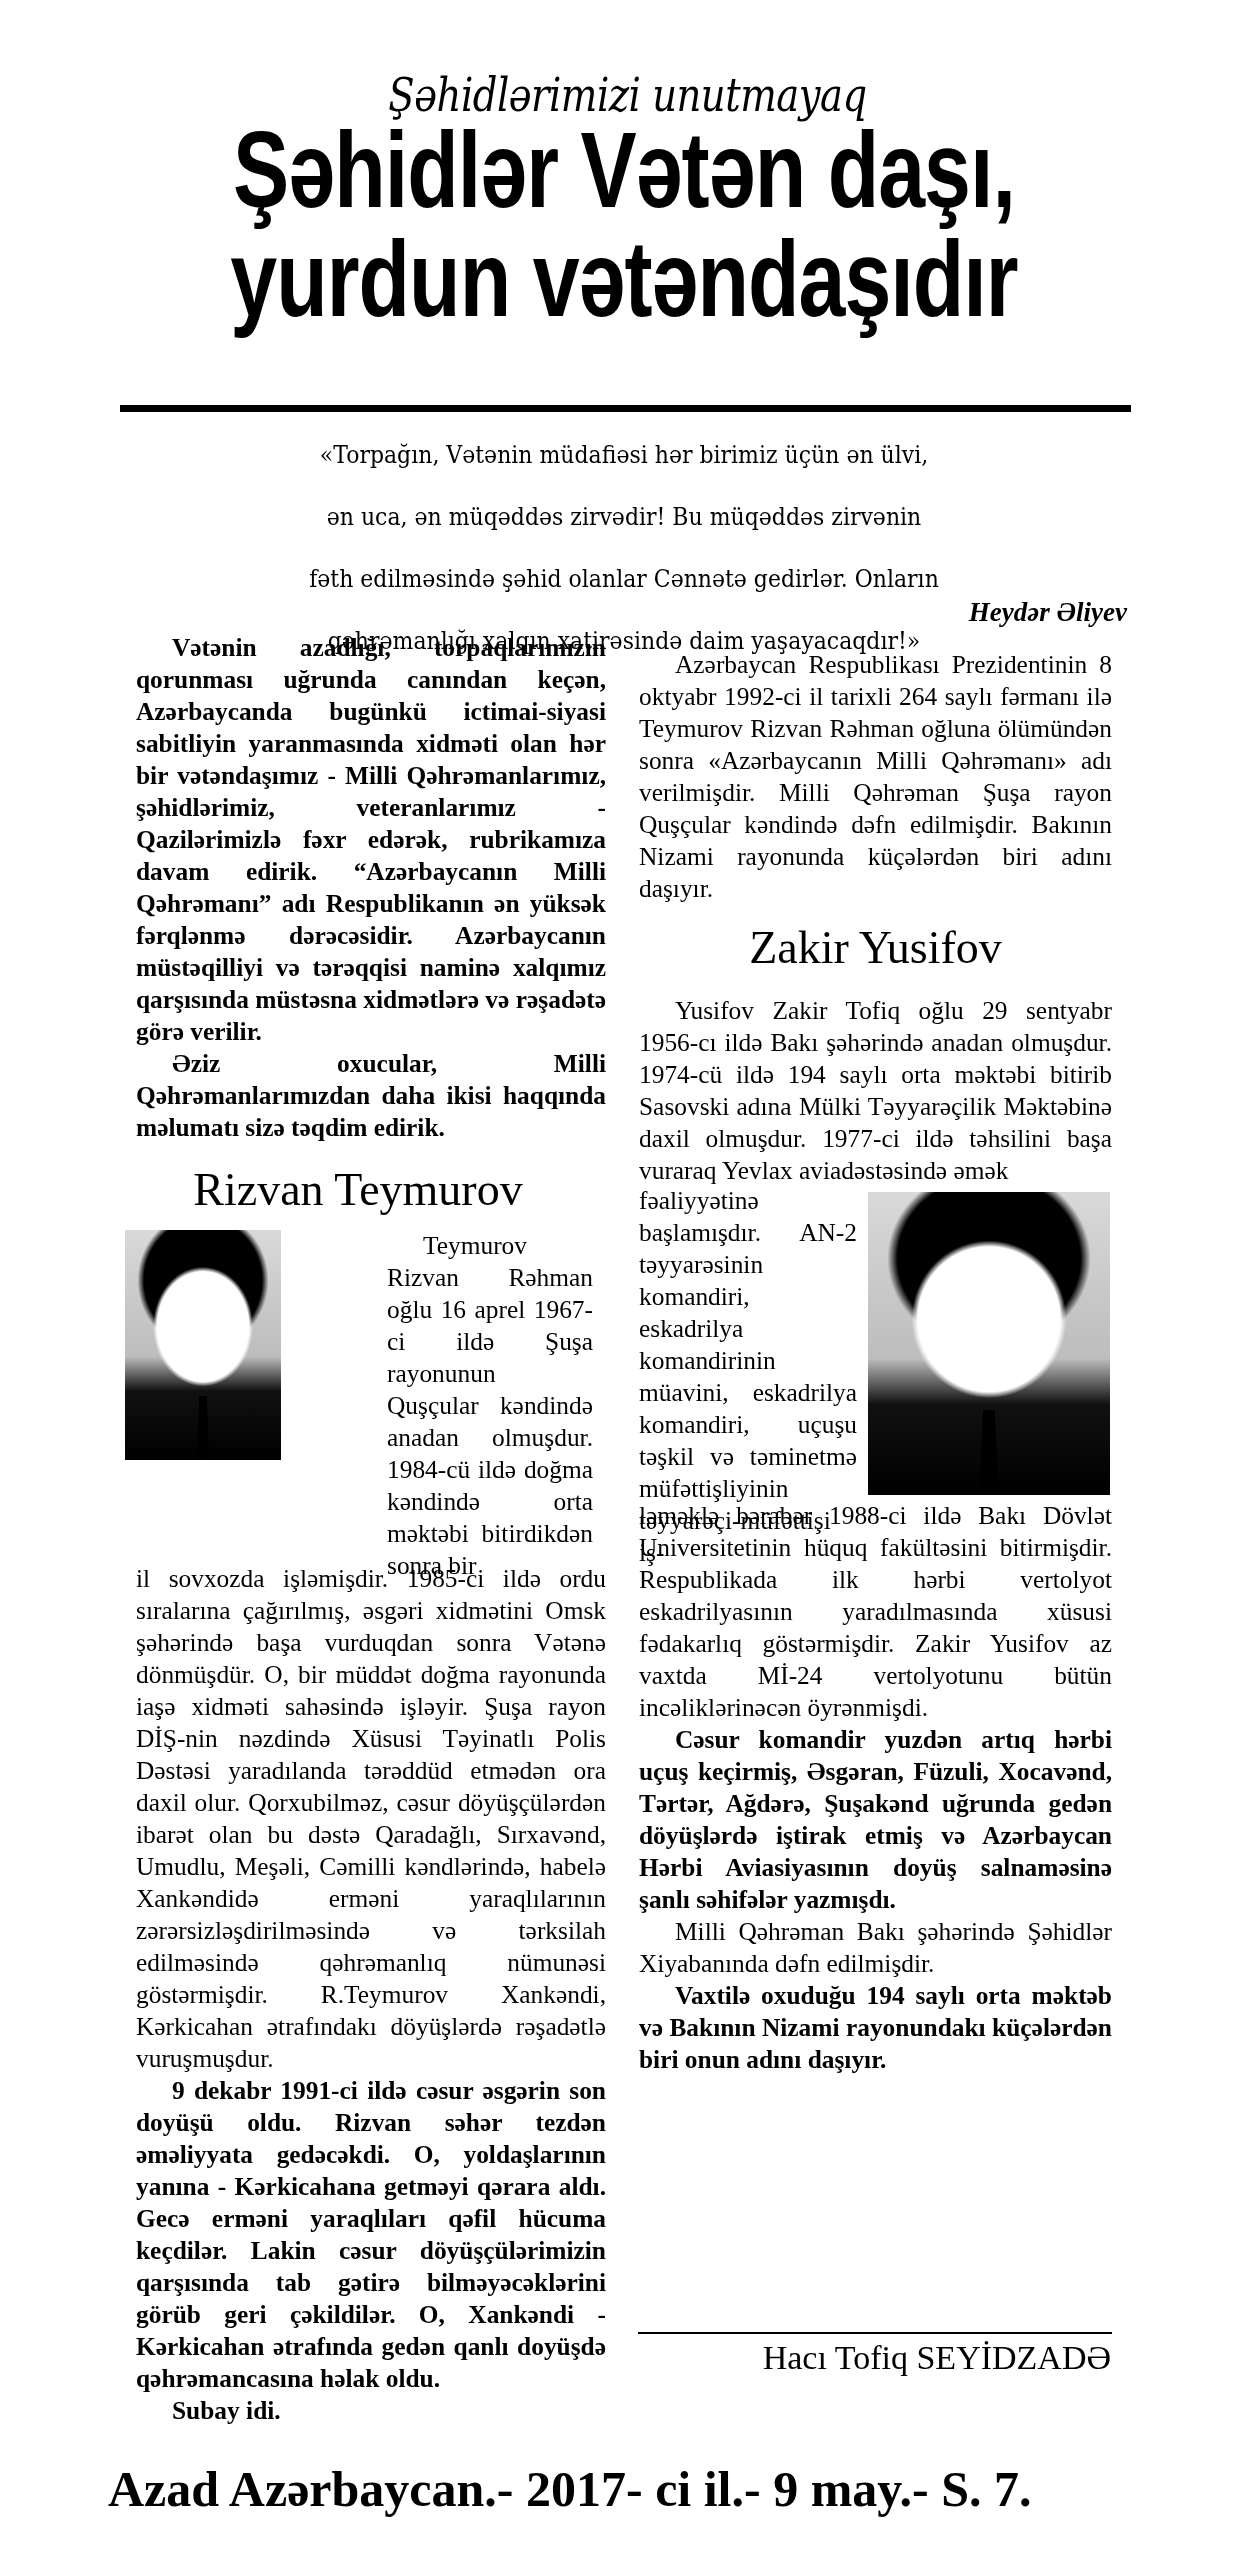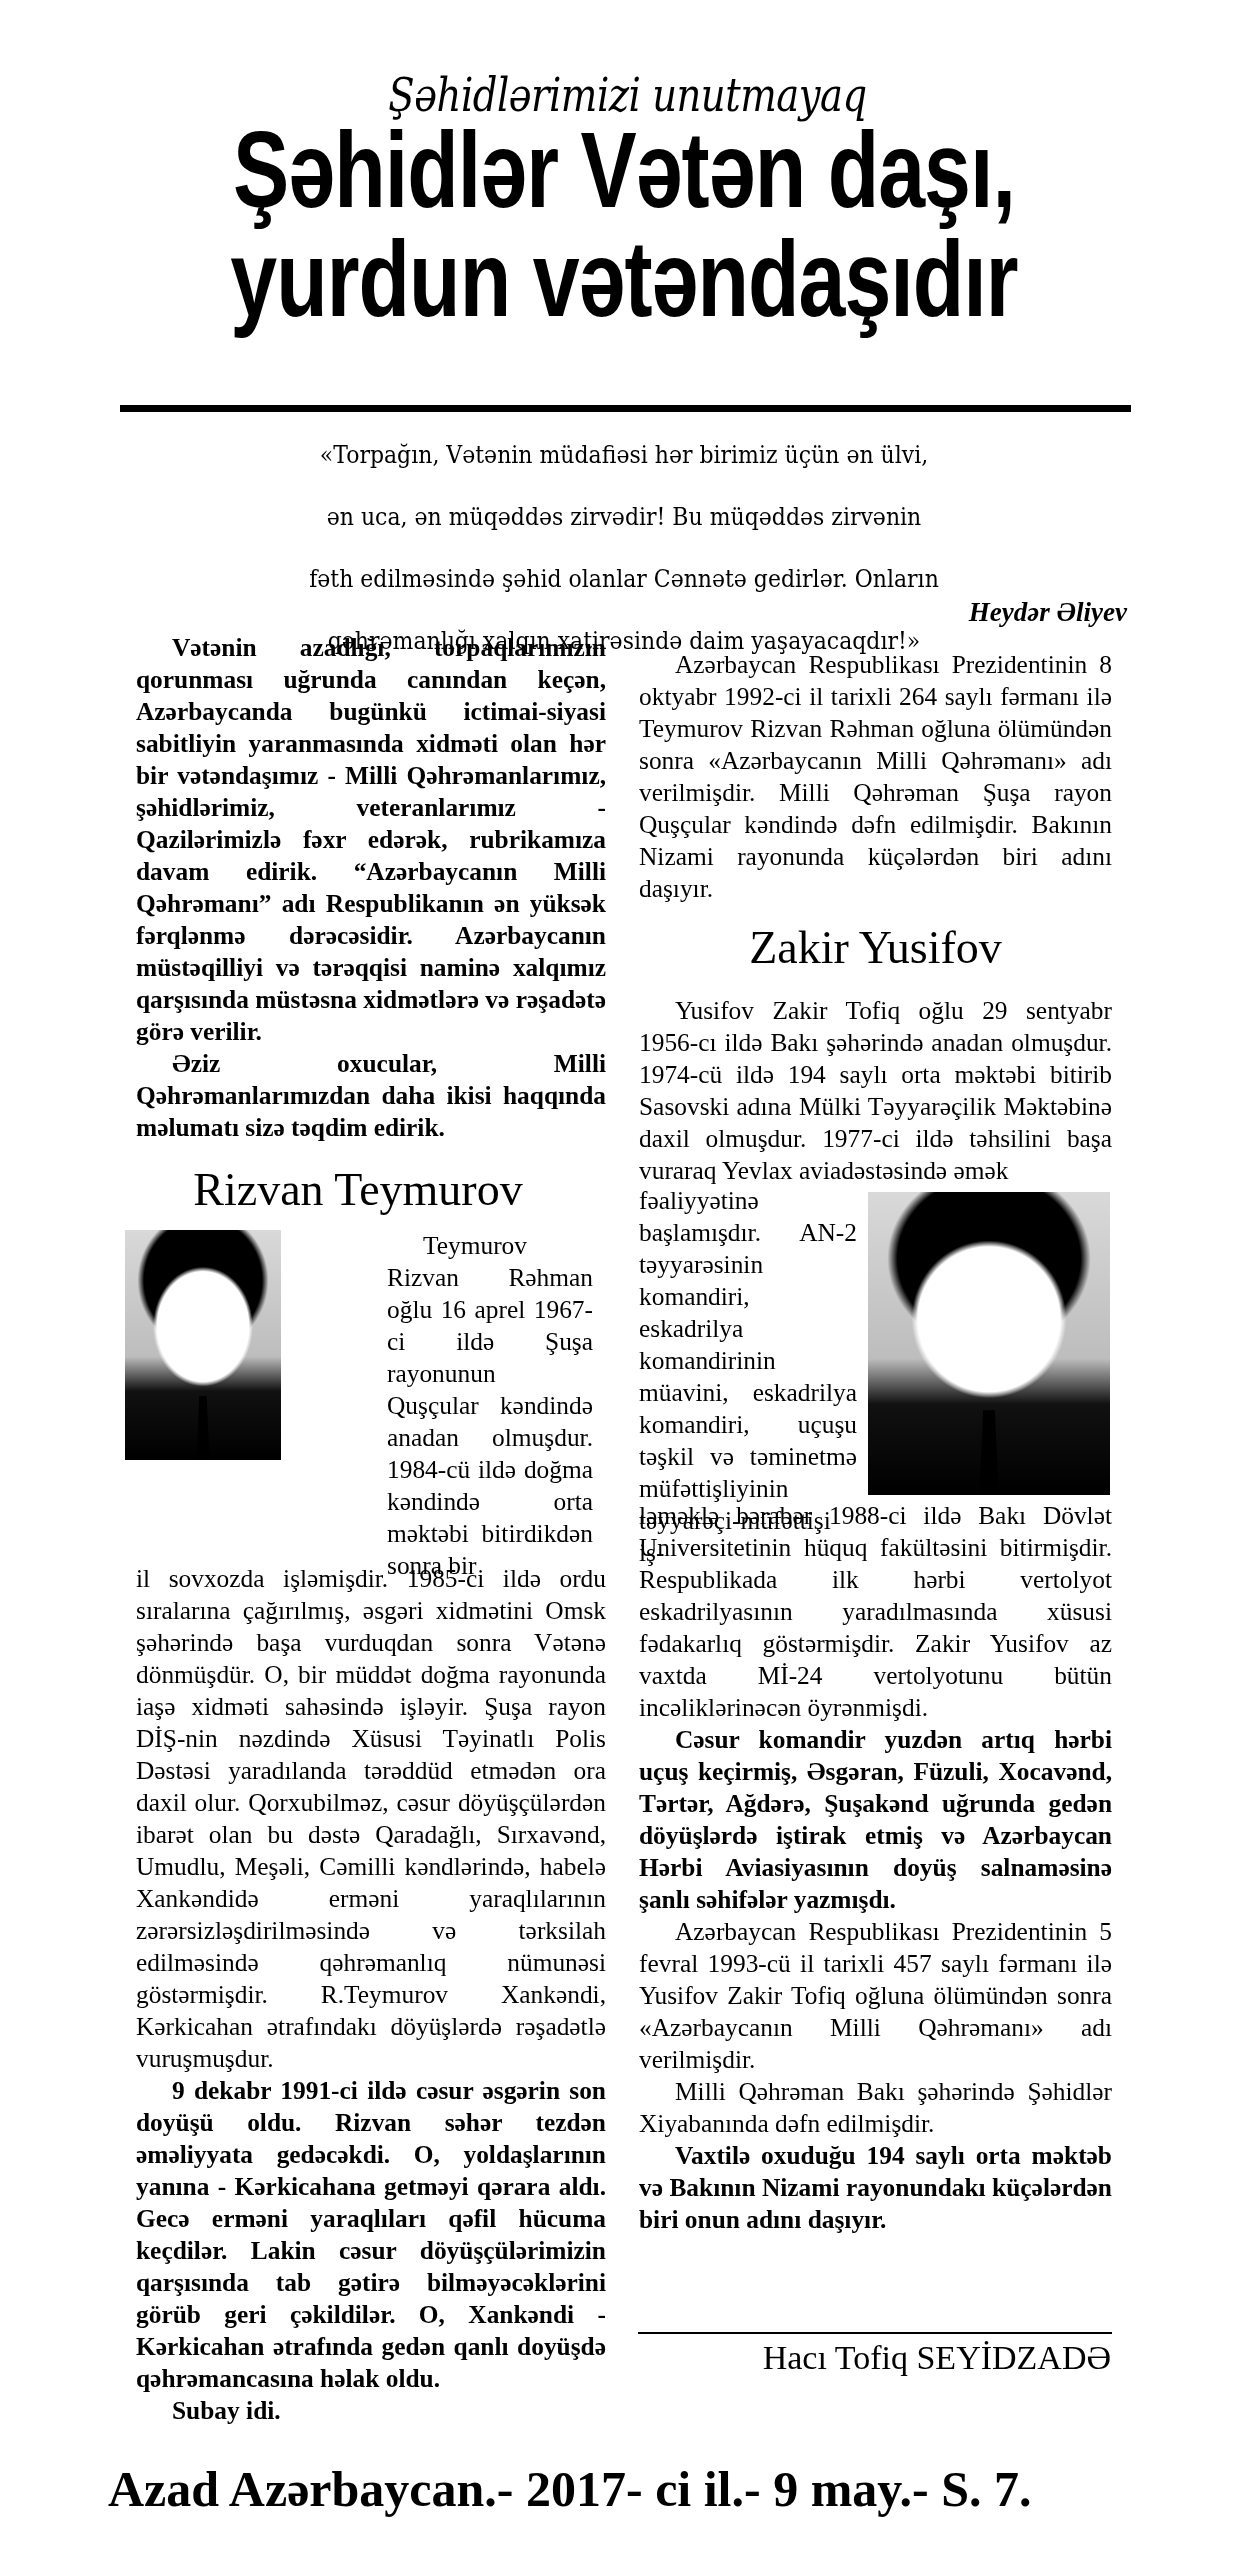--- a/index.html
+++ b/index.html
@@ -115,21 +115,20 @@
 
 <div class="abs col" style="left:639px; width:218px; top:1184px;">
   <p>fəaliyyətinə başlamışdır. AN-2 təyyarəsinin komandiri, eskadrilya komandirinin müavini, eskadrilya komandiri, uçuşu təşkil və təminetmə müfəttişliyinin təyyarəçi-müfəttişi iş-</p>
 </div>
 
 <div class="photo" style="left:868px; top:1192px; width:242px; height:303px;"></div>
 
 <div class="abs col col-right" style="top:1499px;">
   <p>ləməklə bərabər 1988-ci ildə Bakı Dövlət Universitetinin hüquq fakültəsini bitirmişdir. Respublikada ilk hərbi vertolyot eskadrilyasının yaradılmasında xüsusi fədakarlıq göstərmişdir. Zakir Yusifov az vaxtda Mİ-24 vertolyotunu bütün incəliklərinəcən öyrənmişdi.</p>
   <p class="indent bold">Cəsur komandir yuzdən artıq hərbi uçuş keçirmiş, Əsgəran, Füzuli, Xocavənd, Tərtər, Ağdərə, Şuşakənd uğrunda gedən döyüşlərdə iştirak etmiş və Azərbaycan Hərbi Aviasiyasının doyüş salnaməsinə şanlı səhifələr yazmışdı.</p>
-  <p class="indent">Azərbaycan Respublikası Prezidentinin 5 fevral 1993-cü il tarixli 457 saylı fərmanı ilə Yusifov Zakir Tofiq oğluna ölümündən sonra «Azərbaycanın Milli Qəhrəmanı» adı verilmişdir.</p>
   <p class="indent">Milli Qəhrəman Bakı şəhərində Şəhidlər Xiyabanında dəfn edilmişdir.</p>
   <p class="indent bold">Vaxtilə oxuduğu 194 saylı orta məktəb və Bakının Nizami rayonundakı küçələrdən biri onun adını daşıyır.</p>
 </div>
 
 <div class="abs rule-bottom"></div>
 <div class="abs byline">Hacı Tofiq SEYİDZADƏ</div>
 
 <div class="abs citation">Azad Azərbaycan.- 2017- ci il.- 9 may.- S. 7.</div>
 
 

